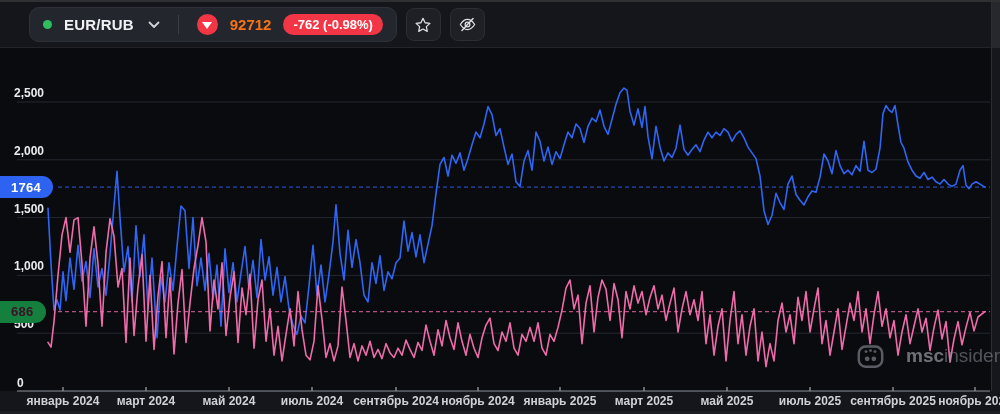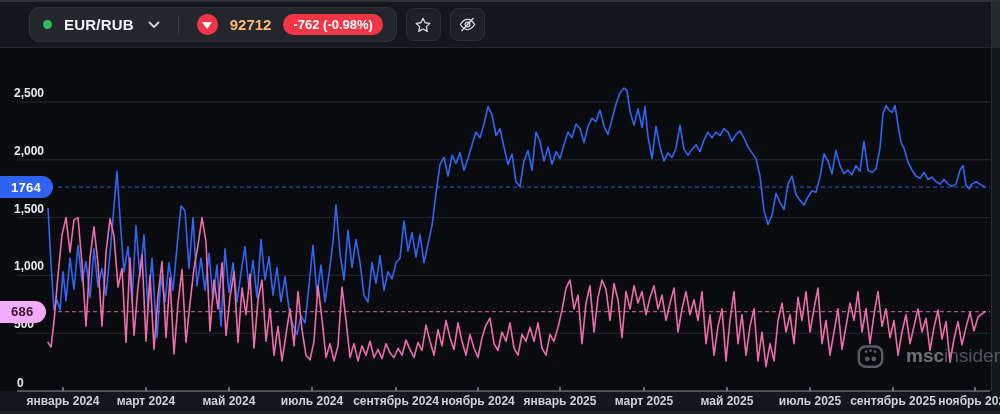--- a/index.html
+++ b/index.html
@@ -23,21 +23,21 @@
   }
   .green-dot{width:9px;height:9px;border-radius:50%;background:#2fbe5f;flex:0 0 auto;}
   .symbol-label{font-size:15px;font-weight:700;color:#f0f2f5;letter-spacing:.2px;}
   .chev{margin-left:2px;display:flex;}
   .pill-divider{width:1px;height:19px;background:#3a3d45;margin:0 6px;}
   .dir-circle{
     width:21px;height:21px;border-radius:50%;background:#f23645;
     display:flex;align-items:center;justify-content:center;flex:0 0 auto;
   }
   .tri-down{width:0;height:0;border-left:5px solid transparent;border-right:5px solid transparent;border-top:7px solid #ffffff;margin-top:1px;}
-  .price-label{font-size:15px;font-weight:700;color:#fdba74;}
+  .price-label{font-size:15px;font-weight:700;color:#f97316;}
   .change-badge{
     background:#f23645;color:#ffffff;font-size:13px;font-weight:700;
     border-radius:12px;padding:3px 10px;white-space:nowrap;
   }
   .icon-btn{
     width:33px;height:31px;margin-left:9px;border-radius:8px;
     background:#1e2026;border:1px solid #2c2e35;
     display:flex;align-items:center;justify-content:center;cursor:pointer;
   }
   .icon-btn:first-of-type{margin-left:13px;}
@@ -144,21 +144,21 @@
     <text x="893" y="405" fill="#ced1d7" font-size="12" font-weight="600" text-anchor="middle">сентябрь 2025</text>
     <line x1="975" x2="975" y1="387" y2="391" stroke="#8d919b" stroke-width="1.4"></line>
     <text x="975" y="405" fill="#ced1d7" font-size="12" font-weight="600" text-anchor="middle">ноябрь 2025</text>
     <polyline points="48,208.4 51,263.8 54,310.1 57,299.7 60,310.1 63,271.9 66,300.8 70,258.1 74,289.3 78,245.3 82,281.2 86,261.5 90,297.4 94,248.8 98,287.0 102,268.5 106,295.1 110,254.6 114,206.0 117,171.4 120,217.6 124,271.9 128,246.5 132,302.0 136,225.7 140,276.6 144,234.9 148,308.9 152,258.1 157,337.8 161,276.6 165,302.0 169,262.7 173,290.4 177,246.5 181,206.0 185,210.7 189,268.5 193,217.6 197,285.8 201,258.1 205,290.4 209,253.4 213,299.7 217,265.0 221,326.3 225,248.8 229,292.7 233,262.7 237,302.0 241,273.1 245,246.5 249,289.3 253,260.4 257,297.4 261,239.6 265,280.0 269,256.9 273,295.1 277,267.3 281,302.0 285,276.6 289,308.9 293,325.1 297,334.4 301,315.9 305,322.8 309,285.8 313,245.3 317,295.1 321,265.0 325,302.0 329,274.2 333,241.9 336,204.9 340,253.4 344,280.0 348,230.3 352,267.3 356,239.6 360,262.7 364,295.1 368,302.0 372,262.7 376,283.5 380,255.7 384,290.4 388,271.9 392,278.9 396,262.7 400,258.1 404,221.1 408,251.1 412,232.6 416,256.9 420,234.9 424,262.7 428,244.2 432,225.7 436,193.3 440,164.4 444,157.5 448,176.0 452,155.2 456,163.3 460,152.9 464,170.2 468,158.6 472,144.8 476,132.1 480,137.8 484,124.0 488,106.6 492,114.7 496,135.5 500,128.6 504,147.1 508,164.4 512,154.0 516,181.8 520,186.4 524,161.0 528,150.6 532,170.2 536,132.1 540,141.3 544,161.0 548,147.1 552,164.4 556,151.7 560,158.6 564,144.8 568,132.1 572,137.8 576,124.0 580,128.6 584,142.5 588,126.3 592,118.2 596,121.7 600,110.1 604,126.3 608,134.4 612,119.3 616,104.3 620,92.8 624,88.1 627,90.4 630,111.2 634,125.1 638,108.9 642,127.4 645,106.6 648,136.7 652,158.6 656,126.3 660,147.1 664,161.0 668,152.9 672,157.5 676,148.2 680,125.1 684,149.4 688,155.2 692,149.4 696,144.8 700,151.7 704,140.1 708,132.1 712,137.8 716,132.1 720,135.5 724,128.6 728,132.1 732,141.3 736,134.4 740,130.9 744,137.8 748,147.1 752,152.9 756,158.6 760,176.0 764,210.7 768,224.5 772,215.3 776,193.3 780,202.6 784,209.5 788,184.1 792,176.0 796,194.5 800,200.3 804,204.9 808,196.8 812,191.0 816,192.2 820,177.1 824,154.0 828,161.0 832,173.7 836,150.6 840,165.6 844,173.7 848,170.2 852,174.8 856,165.6 860,171.4 864,141.3 868,170.2 872,172.5 876,169.0 880,148.2 883,113.6 886,105.5 889,110.1 892,112.4 895,105.5 898,125.1 901,142.5 904,148.2 908,162.1 912,170.2 916,176.0 920,178.3 924,172.5 928,179.5 932,177.1 936,181.8 940,184.1 944,179.5 948,184.1 952,186.4 956,184.1 960,170.2 963,165.6 966,185.2 969,188.7 972,184.1 976,181.8 980,184.1 985,187.1" fill="none" stroke="#2f66f3" stroke-width="1.6" stroke-linejoin="round" stroke-linecap="round"></polyline>
     <polyline points="48,342.4 51,347.1 54,321.6 58,275.4 62,234.9 66,217.6 70,252.3 74,219.9 78,217.6 82,263.8 86,326.3 90,258.1 94,226.8 98,263.8 102,326.3 106,252.3 110,218.8 114,236.1 118,287.0 122,268.5 126,342.4 130,258.1 134,335.5 138,287.0 142,254.6 146,341.3 150,275.4 154,349.4 158,296.2 162,261.5 166,337.8 170,277.7 174,354.0 178,303.1 182,269.6 186,342.4 190,303.1 194,268.5 198,245.3 202,217.6 206,241.9 210,330.9 214,280.0 218,308.9 222,262.7 226,335.5 230,297.4 234,271.9 238,342.4 242,288.1 246,314.7 250,274.2 254,348.2 258,299.7 262,280.0 266,341.3 270,308.9 274,355.2 278,326.3 282,360.9 286,334.4 290,308.9 294,345.9 298,291.6 302,329.7 306,355.2 310,359.8 314,341.3 318,285.8 322,319.3 326,357.5 330,343.6 334,360.9 338,345.9 342,287.0 346,320.5 350,357.5 354,343.6 358,360.9 362,345.9 366,355.2 370,341.3 374,357.5 378,349.4 382,358.6 386,343.6 390,352.9 394,357.5 398,348.2 402,355.2 406,340.1 410,349.4 414,357.5 418,342.4 422,350.5 426,325.1 430,341.3 434,355.2 438,329.7 442,345.9 446,320.5 450,337.8 454,349.4 458,322.8 462,341.3 466,355.2 470,334.4 474,348.2 478,357.5 482,337.8 486,325.1 490,318.2 494,343.6 498,350.5 502,332.0 506,341.3 510,322.8 514,348.2 518,355.2 522,334.4 526,341.3 530,327.4 534,341.3 538,322.8 542,348.2 546,355.2 550,334.4 554,341.3 558,327.4 562,310.1 566,288.1 570,280.0 574,308.9 578,295.1 582,343.6 586,303.1 590,285.8 594,332.0 598,297.4 602,280.0 606,289.3 610,320.5 614,283.5 618,299.7 622,337.8 626,291.6 630,308.9 634,285.8 638,303.1 642,291.6 646,314.7 650,297.4 654,285.8 658,308.9 662,295.1 666,320.5 670,303.1 674,288.1 678,332.0 682,308.9 686,291.6 690,314.7 694,299.7 698,320.5 702,291.6 706,343.6 710,314.7 714,355.2 718,326.3 722,308.9 726,360.9 730,320.5 734,291.6 738,343.6 742,314.7 746,355.2 750,326.3 754,308.9 758,360.9 762,332.0 766,366.7 770,343.6 774,360.9 778,320.5 782,303.1 786,332.0 790,314.7 794,343.6 798,297.4 802,320.5 806,291.6 810,332.0 814,308.9 818,288.1 822,343.6 826,320.5 830,355.2 834,332.0 838,308.9 842,349.4 846,326.3 850,303.1 854,320.5 858,291.6 862,332.0 866,308.9 870,343.6 874,314.7 878,291.6 882,326.3 886,308.9 890,337.8 894,320.5 898,355.2 902,332.0 906,314.7 910,343.6 914,326.3 918,308.9 922,332.0 926,318.2 930,350.5 934,327.4 938,310.1 942,339.0 946,321.6 950,362.1 954,339.0 958,321.6 962,344.8 966,327.4 970,312.4 974,330.9 978,317.0 985,311.7" fill="none" stroke="#ee6ca9" stroke-width="1.6" stroke-linejoin="round" stroke-linecap="round"></polyline>
     <line x1="58" x2="990" y1="187.0816" y2="187.0816" stroke="#2e63f2" stroke-width="1" stroke-dasharray="4 3" opacity="0.9"></line>
     <line x1="58" x2="990" y1="311.6984" y2="311.6984" stroke="#f06fae" stroke-width="1" stroke-dasharray="4 3" opacity="0.9"></line>
   </svg>
 
 <div class="price-badge" style="top: 176.082px; background: rgb(46, 99, 242); color: rgb(255, 255, 255);">1764</div>
-<div class="price-badge" style="top: 300.698px; background: #f0abfc; color: rgb(58, 18, 38);">686</div>
+<div class="price-badge" style="top: 300.698px; background: #15803d; color: rgb(58, 18, 38);">686</div>
 
 <div class="watermark">
   <span style="display:flex">
     <svg width="29" height="29" viewBox="0 0 26 26">
       <rect x="2.5" y="5" width="21" height="18" rx="6" fill="none" stroke="#9ba0a8" stroke-width="2.2"></rect>
       <circle cx="10" cy="16" r="2.1" fill="#9ba0a8"></circle>
       <circle cx="16" cy="16" r="2.1" fill="#9ba0a8"></circle>
       <circle cx="9" cy="9.5" r="1.3" fill="#9ba0a8"></circle>
       <circle cx="13" cy="8.6" r="1.3" fill="#9ba0a8"></circle>
       <circle cx="17" cy="9.5" r="1.3" fill="#9ba0a8"></circle>

